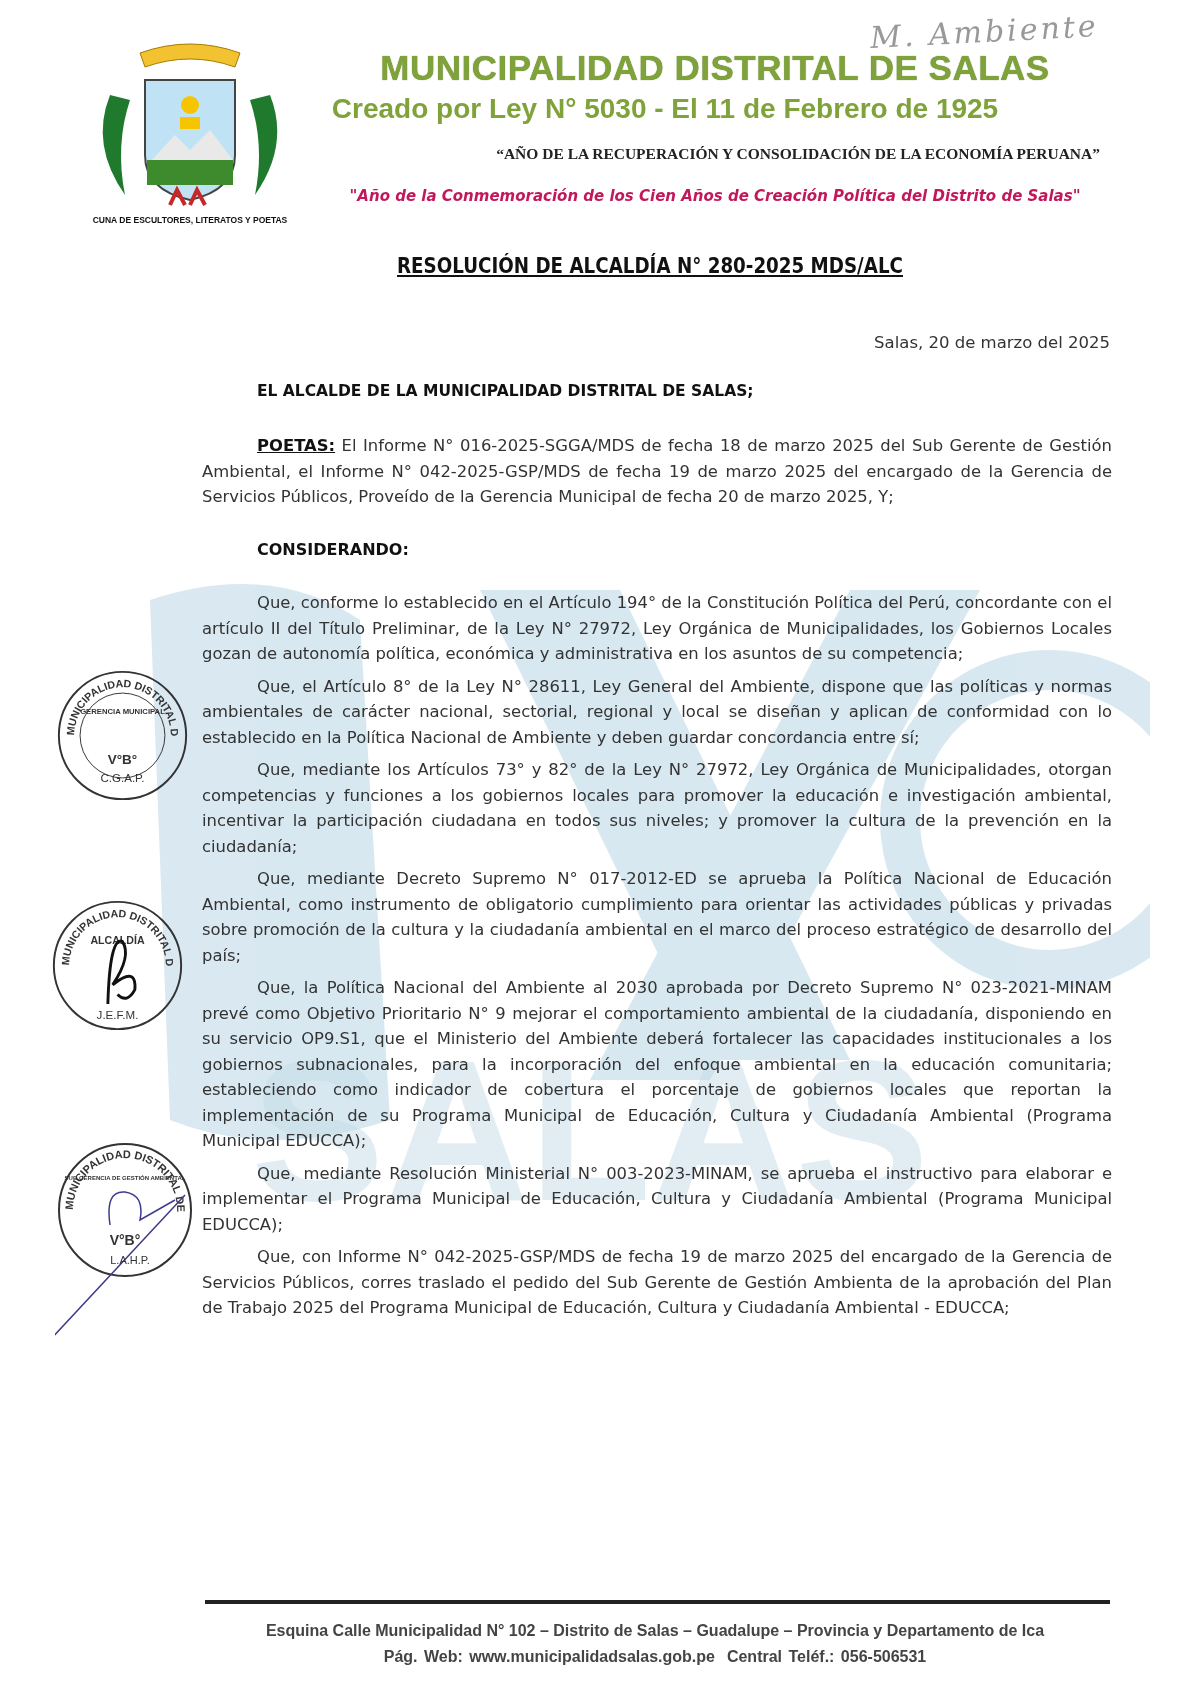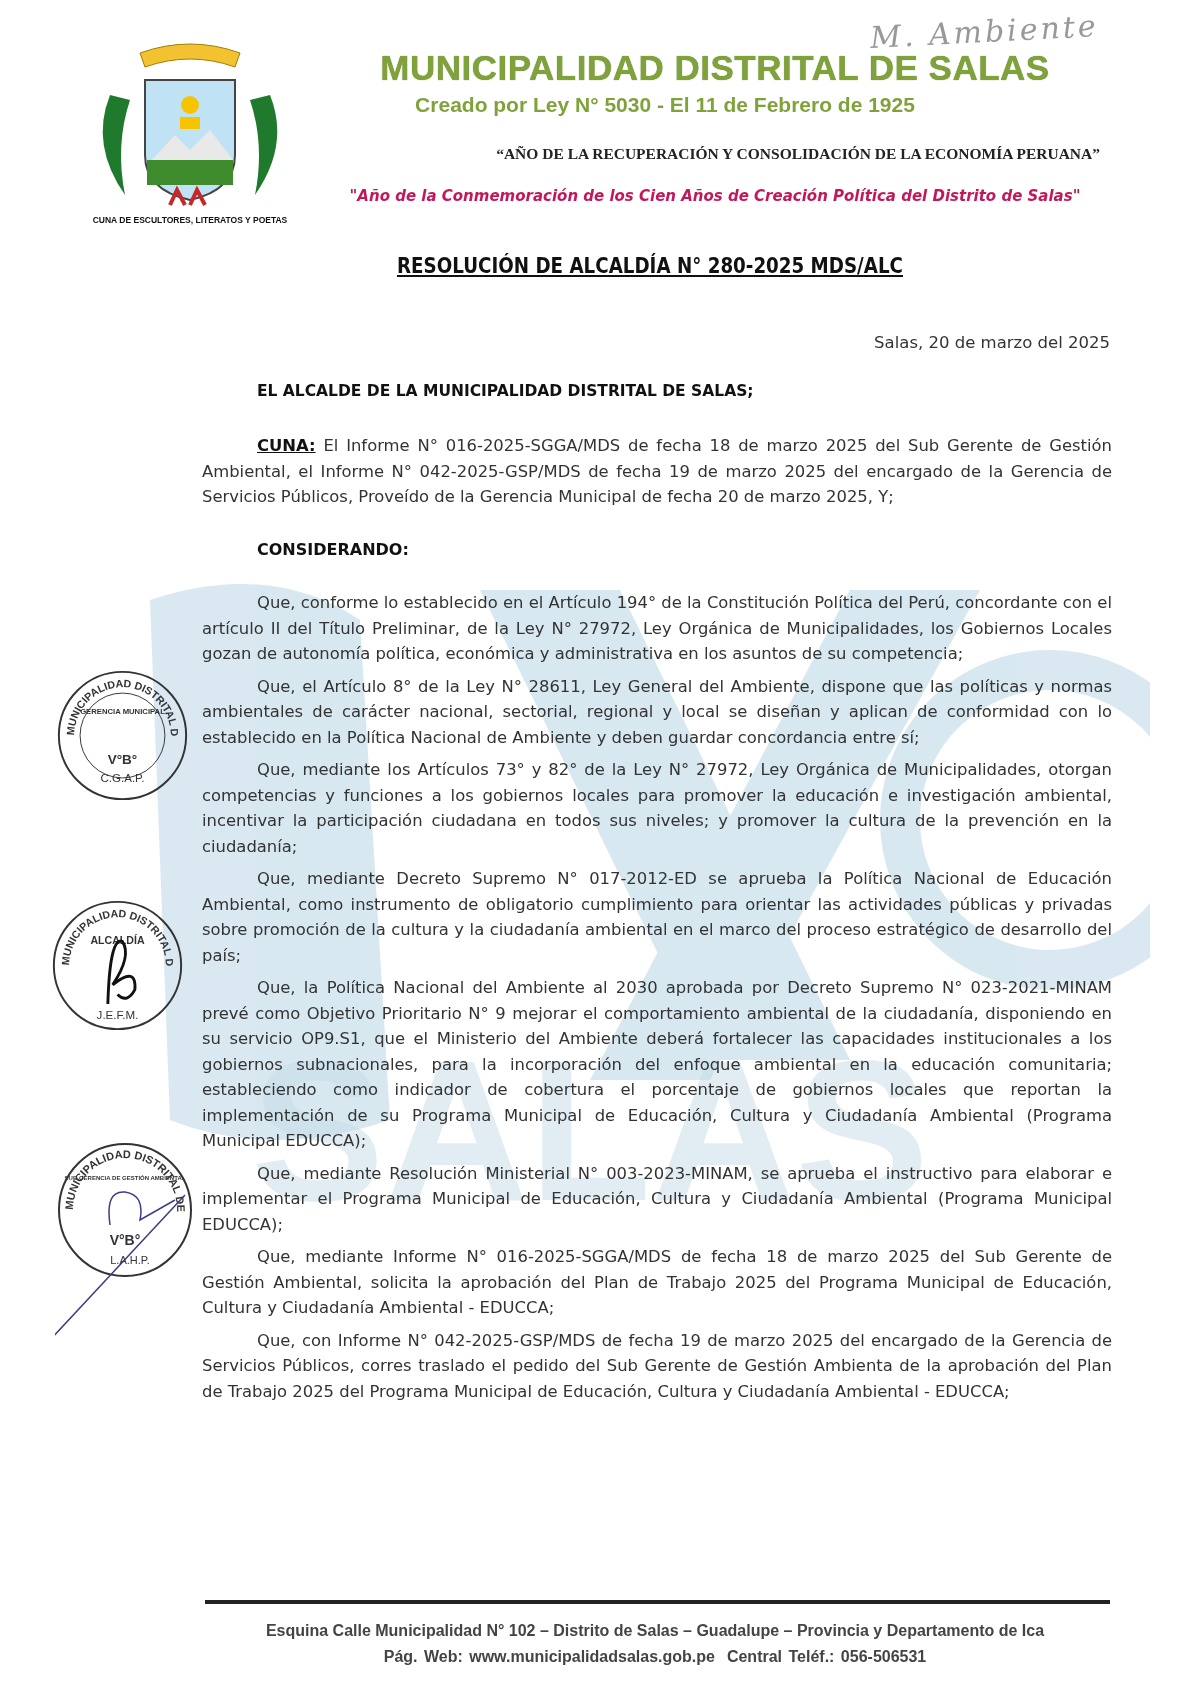--- a/index.html
+++ b/index.html
@@ -1,21 +1,21 @@
 <!DOCTYPE html>
 <html><head>
 <meta charset="utf-8">
 <style>
   html,body{margin:0;padding:0;background:#fff;}
   body{width:1190px;height:1683px;position:relative;overflow:hidden;font-family:"DejaVu Sans",sans-serif;color:#222;}
   .watermark{position:absolute;left:150px;top:560px;width:1000px;height:700px;pointer-events:none;}
   .crest{position:absolute;left:85px;top:25px;width:210px;height:200px;}
   .handwriting{position:absolute;left:870px;top:14px;font-family:"DejaVu Serif",serif;font-style:italic;font-size:30px;color:#999;letter-spacing:3px;transform:rotate(-3deg);}
   .h-title{position:absolute;left:330px;top:48px;width:770px;text-align:center;font-family:"Liberation Sans",sans-serif;font-weight:bold;font-size:35px;color:#7fa23a;letter-spacing:0.5px;text-shadow:0 0 1px #4d6f1c;}
-  .h-sub{position:absolute;left:330px;top:93px;width:670px;text-align:center;font-family:"Liberation Sans",sans-serif;font-weight:bold;font-size:21px;color:#7fa23a;}
+  .h-sub{position:absolute;left:330px;top:93px;width:670px;text-align:center;font-family:"Liberation Sans",sans-serif;font-weight:bold;font-size:28px;color:#7fa23a;}
   .h-year1{position:absolute;left:330px;top:145px;width:770px;text-align:right;font-family:"Liberation Serif",serif;font-weight:bold;font-size:15.5px;color:#222;}
   .h-year2{position:absolute;left:330px;top:187px;width:770px;text-align:center;font-family:"DejaVu Sans",sans-serif;font-style:italic;font-weight:bold;font-size:15px;color:#c2185b;}
   .res-title{position:absolute;left:200px;top:254px;width:900px;text-align:center;font-family:"DejaVu Sans",sans-serif;font-weight:bold;font-size:21px;text-decoration:underline;color:#111;transform:scaleX(0.87);}
   .date{position:absolute;right:80px;top:333px;font-size:16.5px;color:#333;}
   .alcalde{position:absolute;left:257px;top:382px;font-weight:bold;font-size:15.5px;color:#111;}
   .body{position:absolute;left:202px;width:910px;font-size:16.4px;line-height:25.5px;color:#333;text-align:justify;}
   .body p{margin:0 0 7px 0;text-indent:55px;}
   .body .lbl{font-weight:bold;text-decoration:underline;color:#111;}
   .consid{position:absolute;left:257px;top:540px;font-weight:bold;font-size:16px;color:#111;}
   .stamp{position:absolute;}
@@ -55,33 +55,32 @@
 <div class="h-title">MUNICIPALIDAD DISTRITAL DE SALAS</div>
 <div class="h-sub">Creado por Ley N° 5030 - El 11 de Febrero de 1925</div>
 <div class="h-year1">“AÑO DE LA RECUPERACIÓN Y CONSOLIDACIÓN DE LA ECONOMÍA PERUANA”</div>
 <div class="h-year2">"Año de la Conmemoración de los Cien Años de Creación Política del Distrito de Salas"</div>
 
 <div class="res-title">RESOLUCIÓN DE ALCALDÍA N° 280-2025 MDS/ALC</div>
 <div class="date">Salas, 20 de marzo del 2025</div>
 <div class="alcalde">EL ALCALDE DE LA MUNICIPALIDAD DISTRITAL DE SALAS;</div>
 
 <div class="body" style="top:433px;">
-  <p><span class="lbl">CUNA:</span><span> El Informe N° 016-2025-SGGA/MDS de fecha 18 de marzo 2025 del Sub Gerente de Gestión Ambiental, el Informe N° 042-2025-GSP/MDS de fecha 19 de marzo 2025 del encargado de la  Gerencia de Servicios Públicos, Proveído de la Gerencia Municipal de fecha 20 de marzo 2025,  Y;</span></p>
+  <p><span class="lbl">POETAS:</span><span> El Informe N° 016-2025-SGGA/MDS de fecha 18 de marzo 2025 del Sub Gerente de Gestión Ambiental, el Informe N° 042-2025-GSP/MDS de fecha 19 de marzo 2025 del encargado de la  Gerencia de Servicios Públicos, Proveído de la Gerencia Municipal de fecha 20 de marzo 2025,  Y;</span></p>
 </div>
 
 <div class="consid">CONSIDERANDO:</div>
 
 <div class="body" style="top:590px;">
   <p>Que, conforme lo establecido en el Artículo 194° de la Constitución Política del Perú, concordante con el artículo II del Título Preliminar, de la Ley N° 27972, Ley Orgánica de Municipalidades, los Gobiernos Locales gozan de autonomía política, económica y administrativa en los asuntos de su competencia;</p>
   <p>Que, el Artículo 8° de la Ley N° 28611, Ley General del Ambiente, dispone que las políticas y normas ambientales de carácter nacional, sectorial, regional y local se diseñan y aplican de conformidad con lo establecido en la Política Nacional de Ambiente y deben guardar concordancia entre sí;</p>
   <p>Que, mediante los Artículos 73° y 82° de la Ley N° 27972, Ley Orgánica de Municipalidades, otorgan competencias y funciones a los gobiernos locales para promover la educación e investigación ambiental, incentivar la participación ciudadana en todos sus niveles; y promover la cultura de la prevención en la ciudadanía;</p>
   <p>Que, mediante Decreto Supremo N° 017-2012-ED se aprueba la Política Nacional de Educación Ambiental, como instrumento de obligatorio cumplimiento para orientar las actividades públicas y privadas sobre promoción de la cultura y la ciudadanía ambiental en el marco del proceso estratégico de desarrollo del país;</p>
   <p>Que, la Política Nacional del Ambiente al 2030 aprobada por Decreto Supremo N° 023-2021-MINAM prevé como Objetivo Prioritario N° 9 mejorar el comportamiento ambiental de la ciudadanía, disponiendo en su servicio OP9.S1, que el Ministerio del Ambiente deberá fortalecer las capacidades institucionales a los gobiernos subnacionales, para la incorporación del enfoque ambiental en la educación comunitaria; estableciendo como indicador de cobertura el porcentaje de gobiernos locales que reportan la implementación de su Programa Municipal de Educación, Cultura y Ciudadanía Ambiental (Programa Municipal EDUCCA);</p>
   <p>Que, mediante Resolución Ministerial N° 003-2023-MINAM, se aprueba el instructivo para elaborar e implementar el Programa Municipal de Educación, Cultura y Ciudadanía Ambiental (Programa Municipal EDUCCA);</p>
-  <p>Que, mediante Informe N° 016-2025-SGGA/MDS de fecha 18 de marzo 2025 del Sub Gerente de Gestión Ambiental, solicita la aprobación del Plan de Trabajo 2025 del Programa Municipal de Educación, Cultura y Ciudadanía Ambiental - EDUCCA;</p>
   <p>Que, con Informe N° 042-2025-GSP/MDS de fecha 19 de marzo 2025 del encargado de la Gerencia de Servicios Públicos, corres traslado el pedido del Sub Gerente de Gestión Ambienta de la aprobación del Plan de Trabajo 2025 del Programa Municipal de Educación, Cultura y Ciudadanía Ambiental - EDUCCA;</p>
 </div>
 
 <svg class="stamp" style="left:55px;top:668px;width:135px;height:135px;" viewBox="0 0 140 140">
   <defs>
       <path id="arc1" d="M20 70 A50 50 0 1 1 120 70"></path>
     </defs>
   <circle cx="70" cy="70" r="66" fill="none" stroke="#333" stroke-width="2"></circle>
   <circle cx="70" cy="70" r="44" fill="none" stroke="#333" stroke-width="1"></circle>
   <text font-size="11" font-weight="bold" fill="#333" font-family="Liberation Sans, sans-serif"><textPath href="#arc1">MUNICIPALIDAD DISTRITAL DE SALAS</textPath></text>

